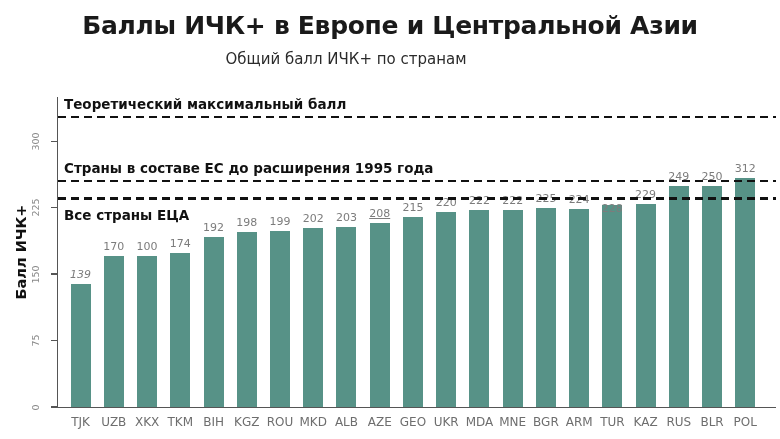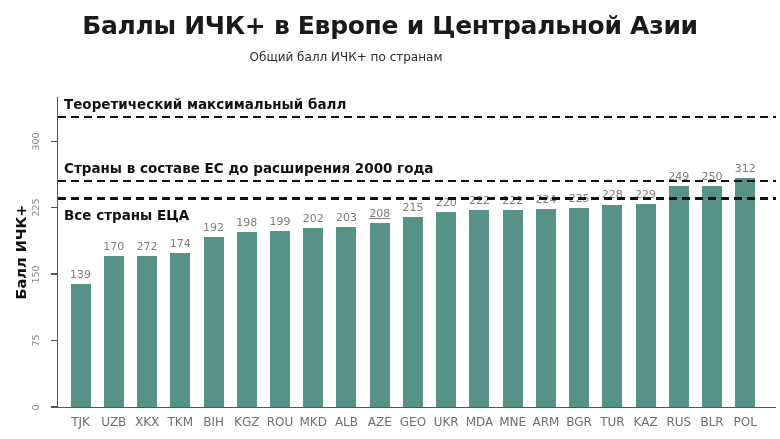--- a/index.html
+++ b/index.html
@@ -7,21 +7,21 @@
     width:780px;height:439px;position:relative;overflow:hidden;
     font-family:"DejaVu Sans","Liberation Sans",sans-serif;
   }
   .figure{position:absolute;inset:0;background:#ffffff;}
   .title{
     position:absolute;top:11px;left:0;width:780px;text-align:center;
     font-size:25px;font-weight:bold;color:#1a1a1a;letter-spacing:-0.3px;
   }
   .subtitle{
     position:absolute;top:50px;left:0;width:692px;text-align:center;
-    font-size:12px;font-weight:normal;color:#2b2b2b;
+    font-size:15px;font-weight:normal;color:#2b2b2b;
   }
   .plot-area{
     position:absolute;left:57px;top:97px;width:718px;height:310px;
     border-left:1.5px solid #555;border-bottom:1.5px solid #555;
   }
   .bars{
     position:absolute;left:0;right:0;top:0;bottom:0;
     display:flex;align-items:flex-end;justify-content:space-around;
     padding:0 14px 0 6px;z-index:1;
   }
@@ -63,31 +63,31 @@
 <body>
 
 <div class="figure">
   <div class="title">Баллы ИЧК+ в Европе и Центральной Азии</div>
   <div class="subtitle">Общий балл ИЧК+ по странам</div>
 
   <div class="plot-area">
     <div class="y-axis-title">Балл ИЧК+</div>
     <div class="bars">
         <div class="slot">
-          <div class="val" style="bottom: 127.114px;">139</div>
+          <div class="val" style="bottom: 127.114px; font-style: italic;">139</div>
           <div class="bar" style="height: 123.114px; background: rgb(87, 146, 135);"></div>
           <div class="xlab">TJK</div>
         </div>
         <div class="slot">
           <div class="val" style="bottom: 154.571px;">170</div>
           <div class="bar" style="height: 150.571px; background: rgb(87, 146, 135);"></div>
           <div class="xlab">UZB</div>
         </div>
         <div class="slot">
-          <div class="val" style="bottom: 155.457px;">272</div>
+          <div class="val" style="bottom: 155.457px;">100</div>
           <div class="bar" style="height: 151.457px; background: rgb(87, 146, 135);"></div>
           <div class="xlab">XKX</div>
         </div>
         <div class="slot">
           <div class="val" style="bottom: 158.114px;">174</div>
           <div class="bar" style="height: 154.114px; background: rgb(87, 146, 135);"></div>
           <div class="xlab">TKM</div>
         </div>
         <div class="slot">
           <div class="val" style="bottom: 174.057px;">192</div>
@@ -133,31 +133,31 @@
           <div class="val" style="bottom: 200.629px;">222</div>
           <div class="bar" style="height: 196.629px; background: rgb(87, 146, 135);"></div>
           <div class="xlab">MDA</div>
         </div>
         <div class="slot">
           <div class="val" style="bottom: 200.629px;">222</div>
           <div class="bar" style="height: 196.629px; background: rgb(87, 146, 135);"></div>
           <div class="xlab">MNE</div>
         </div>
         <div class="slot">
+          <div class="val" style="bottom: 203.286px;">225</div>
+          <div class="bar" style="height: 199.286px; background: rgb(87, 146, 135);"></div>
+          <div class="xlab">BGR</div>
+        </div>
+        <div class="slot">
           <div class="val" style="bottom: 202.4px;">224</div>
           <div class="bar" style="height: 198.4px; background: rgb(87, 146, 135);"></div>
           <div class="xlab">ARM</div>
         </div>
         <div class="slot">
-          <div class="val" style="bottom: 203.286px;">225</div>
-          <div class="bar" style="height: 199.286px; background: rgb(87, 146, 135);"></div>
-          <div class="xlab">BGR</div>
-        </div>
-        <div class="slot">
-          <div class="val" style="bottom: 207px;">228</div>
+          <div class="val" style="bottom: 193px;">228</div>
           <div class="bar" style="height: 201.943px; background: rgb(87, 146, 135);"></div>
           <div class="xlab">TUR</div>
         </div>
         <div class="slot">
           <div class="val" style="bottom: 206.829px;">229</div>
           <div class="bar" style="height: 202.829px; background: rgb(87, 146, 135);"></div>
           <div class="xlab">KAZ</div>
         </div>
         <div class="slot">
           <div class="val" style="bottom: 224.543px;">249</div>
@@ -181,17 +181,17 @@
       <div class="yticklab" style="bottom: 66.4286px;">75</div>
       <div class="ytick" style="bottom: 132.107px;"></div>
       <div class="yticklab" style="bottom: 132.857px;">150</div>
       <div class="ytick" style="bottom: 198.536px;"></div>
       <div class="yticklab" style="bottom: 199.286px;">225</div>
       <div class="ytick" style="bottom: 264.964px;"></div>
       <div class="yticklab" style="bottom: 265.714px;">300</div>
       <div class="refline" style="bottom: 288.743px;"></div>
       <div class="reflab" style="bottom: 294.743px;">Теоретический максимальный балл</div>
       <div class="refline" style="bottom: 224.971px;"></div>
-      <div class="reflab" style="bottom: 230.971px;">Страны в составе ЕС до расширения 2000 года</div>
+      <div class="reflab" style="bottom: 230.971px;">Страны в составе ЕС до расширения 1995 года</div>
       <div class="refline" style="bottom: 207.257px;"></div>
       <div class="reflab" style="bottom: 184.257px; margin-top: 20px;">Все страны ЕЦА</div>
     </div>
 </div>
 
 </body></html>

